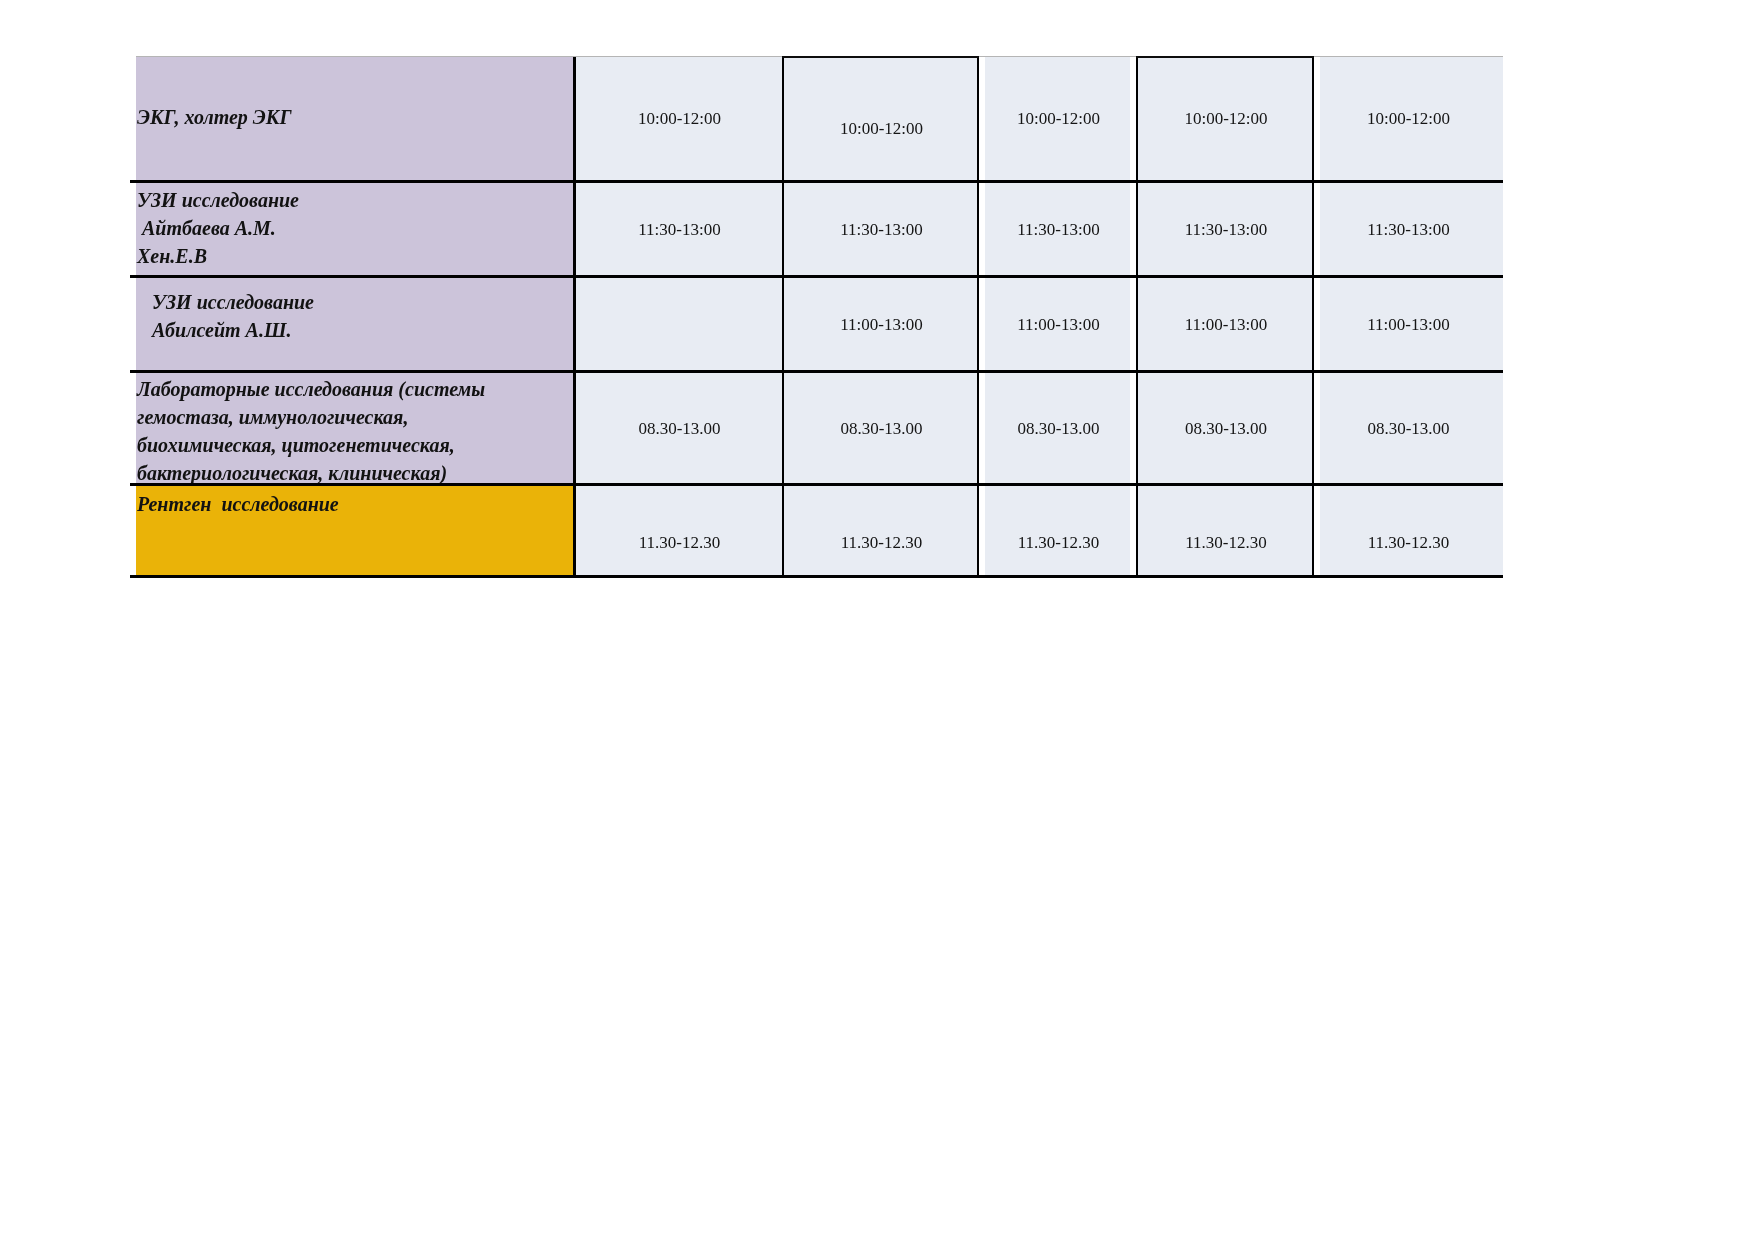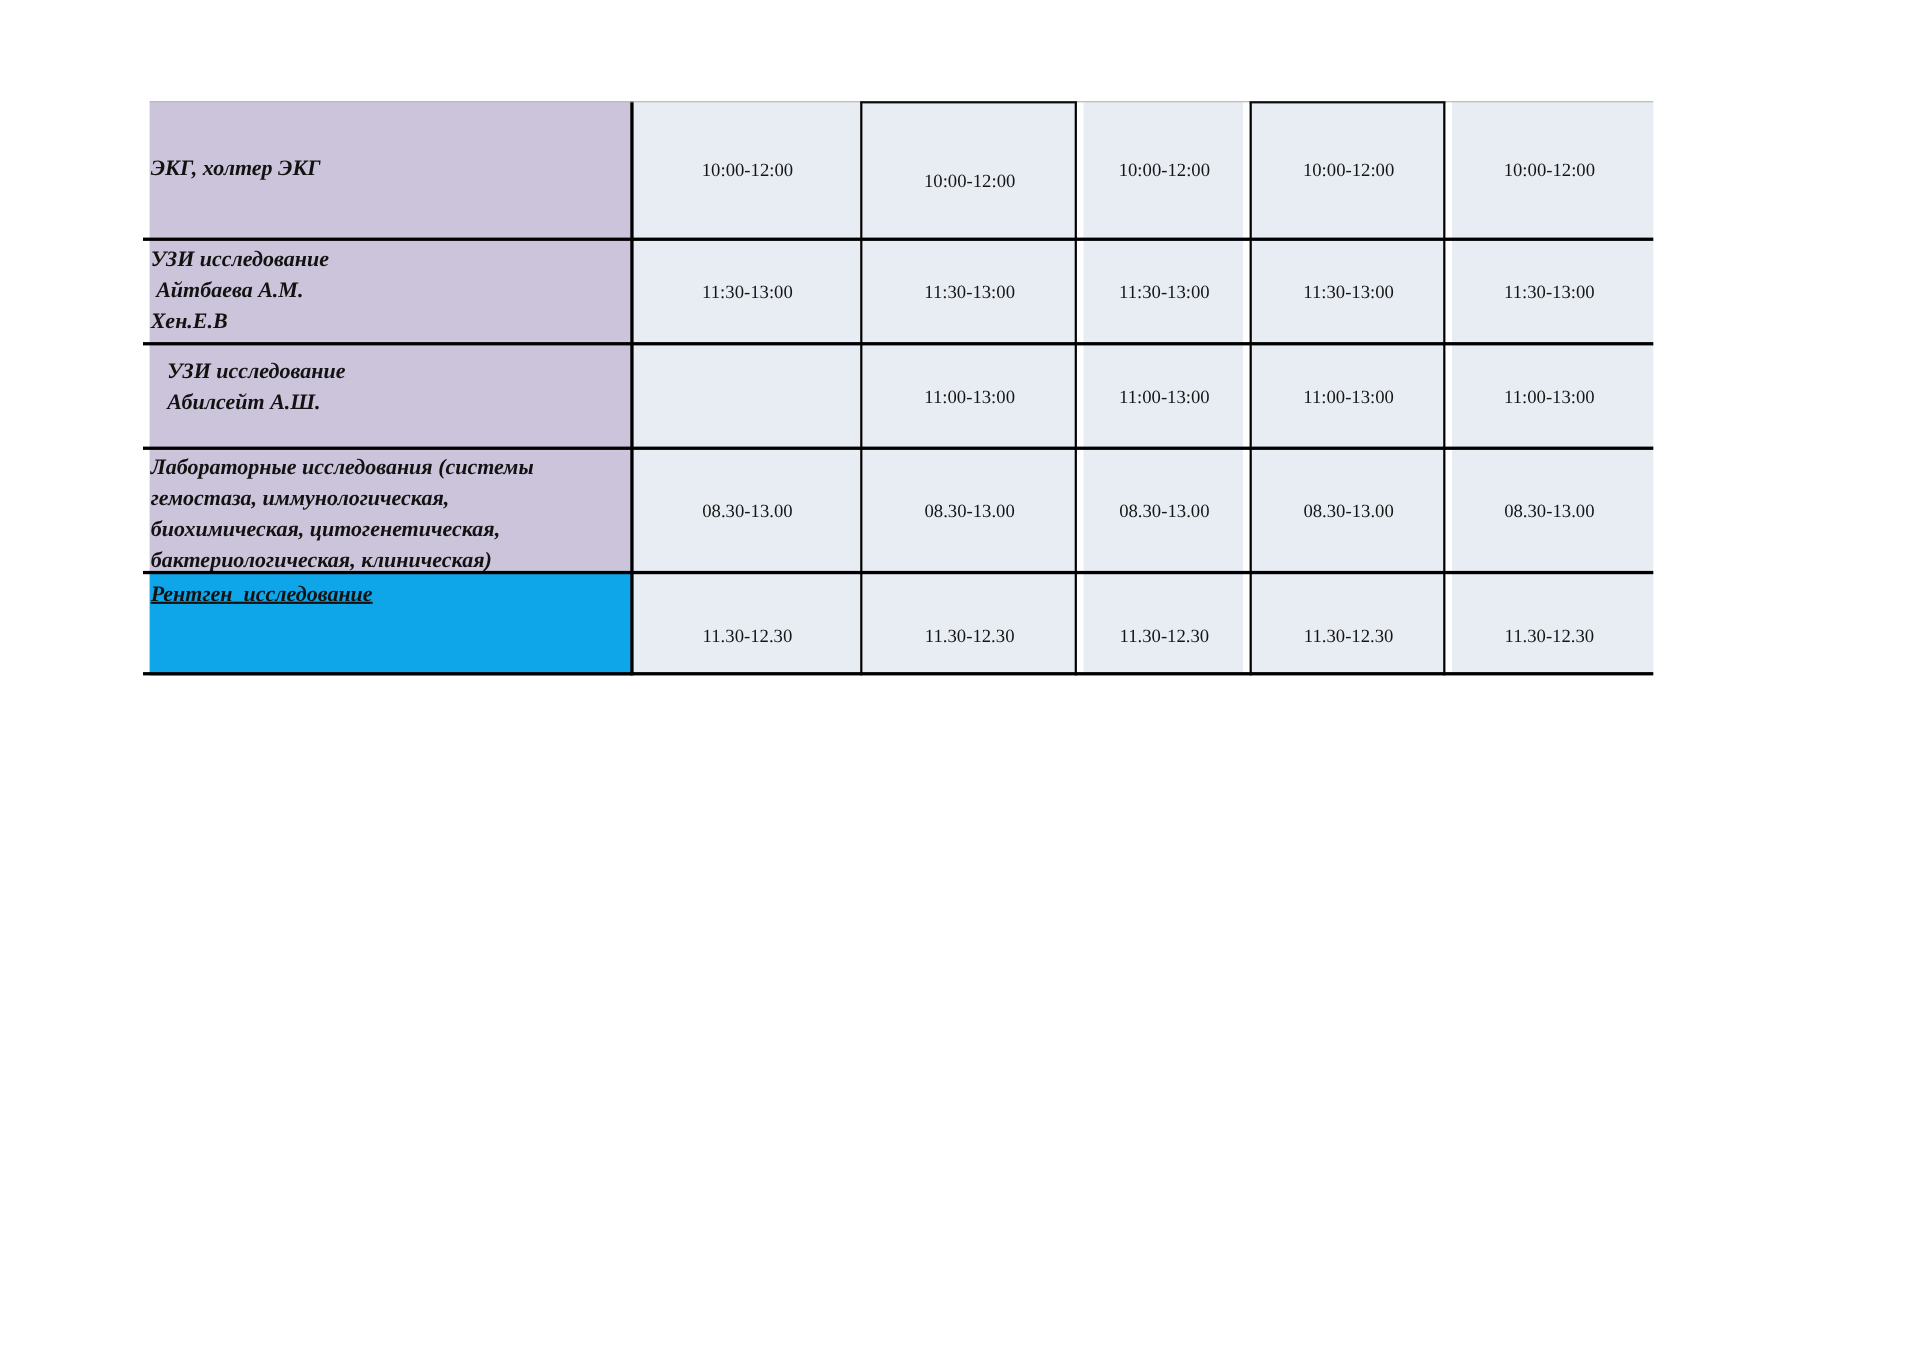--- a/index.html
+++ b/index.html
@@ -1,17 +1,17 @@
 <!DOCTYPE html>
 <html><head>
 <meta charset="utf-8">
 <style>
   html,body{margin:0;padding:0;}
   body{background:#ffffff;}
-  .page{position:relative;width:1755px;height:1024px;background:#ffffff;overflow:hidden;margin-top:36px;}
+  .page{position:relative;width:1755px;height:1024px;background:#ffffff;overflow:hidden;}
 
   .schedule{position:absolute;left:136px;top:56px;width:1367px;height:522px;}
 
   .grid{display:grid;width:100%;height:100%;
         grid-template-columns:439px 209px 195px 159px 176px 189px;
         grid-template-rows:126px 95px 95px 113px 93px;}
 
   .cell{box-sizing:border-box;position:relative;overflow:hidden;}
 
   .service{font-family:"Liberation Serif","DejaVu Serif",serif;
@@ -106,21 +106,21 @@
         </div>
         <div class="cell time r4 c4" style="background: rgb(232, 236, 243);">
           <span>08.30-13.00</span>
         </div>
         <div class="cell time r4 c5" style="background: rgb(232, 236, 243);">
           <span>08.30-13.00</span>
         </div>
         <div class="cell time r4 c6" style="background: rgb(232, 236, 243);">
           <span>08.30-13.00</span>
         </div>
-        <div class="cell service r5 c1" style="background: #0ea5e9; text-decoration: underline;"><span>Рентген  исследование</span></div>
+        <div class="cell service r5 c1" style="background: #eab308;"><span>Рентген  исследование</span></div>
         <div class="cell time r5 c2" style="background: rgb(232, 236, 243);">
           <span>11.30-12.30</span>
         </div>
         <div class="cell time r5 c3" style="background: rgb(232, 236, 243);">
           <span>11.30-12.30</span>
         </div>
         <div class="cell time r5 c4" style="background: rgb(232, 236, 243);">
           <span>11.30-12.30</span>
         </div>
         <div class="cell time r5 c5" style="background: rgb(232, 236, 243);">

